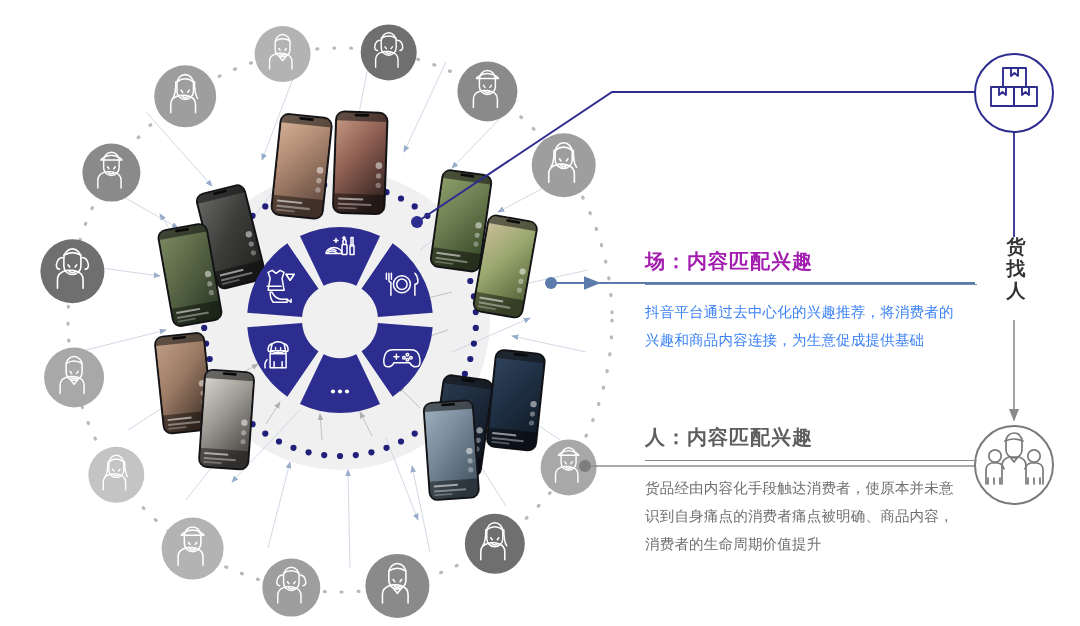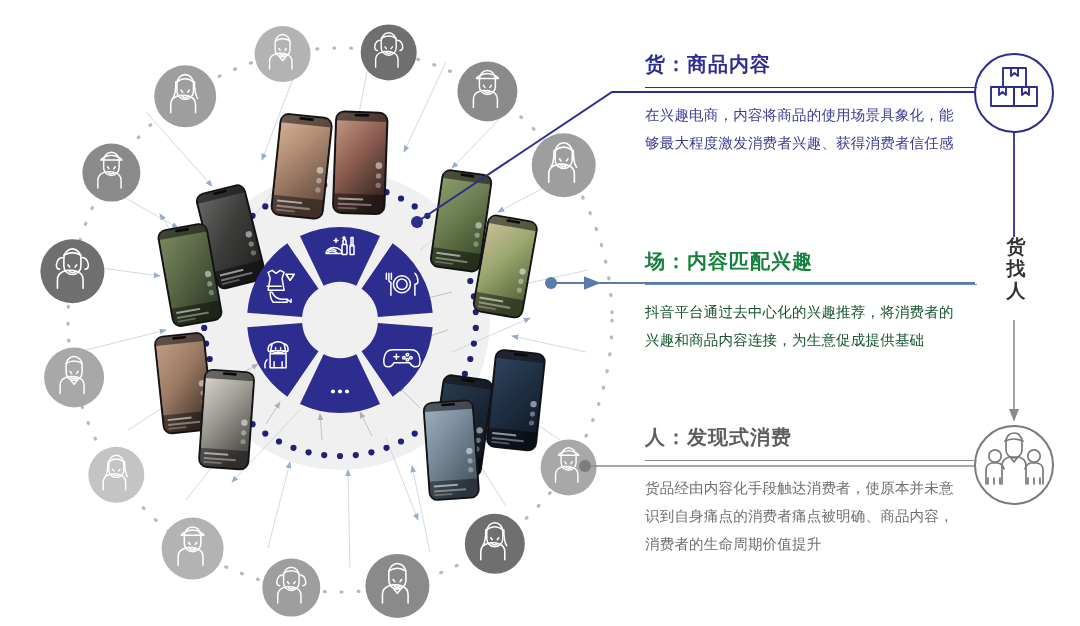--- a/index.html
+++ b/index.html
@@ -21,23 +21,23 @@
   }
   .block .rule{height:1px;width:332px;margin-top:13px;}
   .block .body{
     margin-top:14px;font-size:14.5px;line-height:1.93;
     width:322px;letter-spacing:.2px;
   }
   .b-huo .title{color:#2d2d8f;}
   .b-huo .rule{background:#2d2d8f;}
   .b-huo .body{color:#3b3b96;}
 
-  .b-chang .title{color:#15803d;}
+  .b-chang .title{color:#a21caf;}
   .b-chang .rule{background:#6d8cb5;}
-  .b-chang .body{color:#14532d;}
+  .b-chang .body{color:#3b82f6;}
 
   .b-ren .title{color:#5d5d5d;}
   .b-ren .rule{background:#8c8c8c;}
   .b-ren .body{color:#6f6f6f;}
 
   #blk-huo{left:645px;top:54px;}
   #blk-chang{left:645px;top:251px;}
   #blk-ren{left:645px;top:427px;}
 
   
@@ -700,34 +700,29 @@
           <circle cx="1034" cy="456" r="6.2"></circle>
           <path d="M1043,484 l0,-14 q0,-6 -6,-7 l-6,0 q-5,1 -6,6"></path>
 
           <path d="M988,484 l0,-6 M994,484 l0,-6 M1000,484 l0,-6
                    M1028,484 l0,-6 M1034,484 l0,-6 M1040,484 l0,-6"></path>
         </g>
       </g>
     </g>
   </svg>
 
-  <div class="block b-huo" id="blk-huo">
-    <div class="title">货：商品内容</div>
-    <div class="rule"></div>
-    <div class="body">在兴趣电商，内容将商品的使用场景具象化，能够最大程度激发消费者兴趣、获得消费者信任感</div>
-  </div>
 
   <div class="block b-chang" id="blk-chang">
     <div class="title">场：内容匹配兴趣</div>
     <div class="rule"></div>
     <div class="body">抖音平台通过去中心化的兴趣推荐，将消费者的兴趣和商品内容连接，为生意促成提供基础</div>
   </div>
 
   <div class="block b-ren" id="blk-ren">
-    <div class="title">人：发现式消费</div>
+    <div class="title">人：内容匹配兴趣</div>
     <div class="rule"></div>
     <div class="body">货品经由内容化手段触达消费者，使原本并未意识到自身痛点的消费者痛点被明确、商品内容，消费者的生命周期价值提升</div>
   </div>
 
   <div id="vlabel">
     <span>货</span>
     <span>找</span>
     <span>人</span>
   </div>
 

